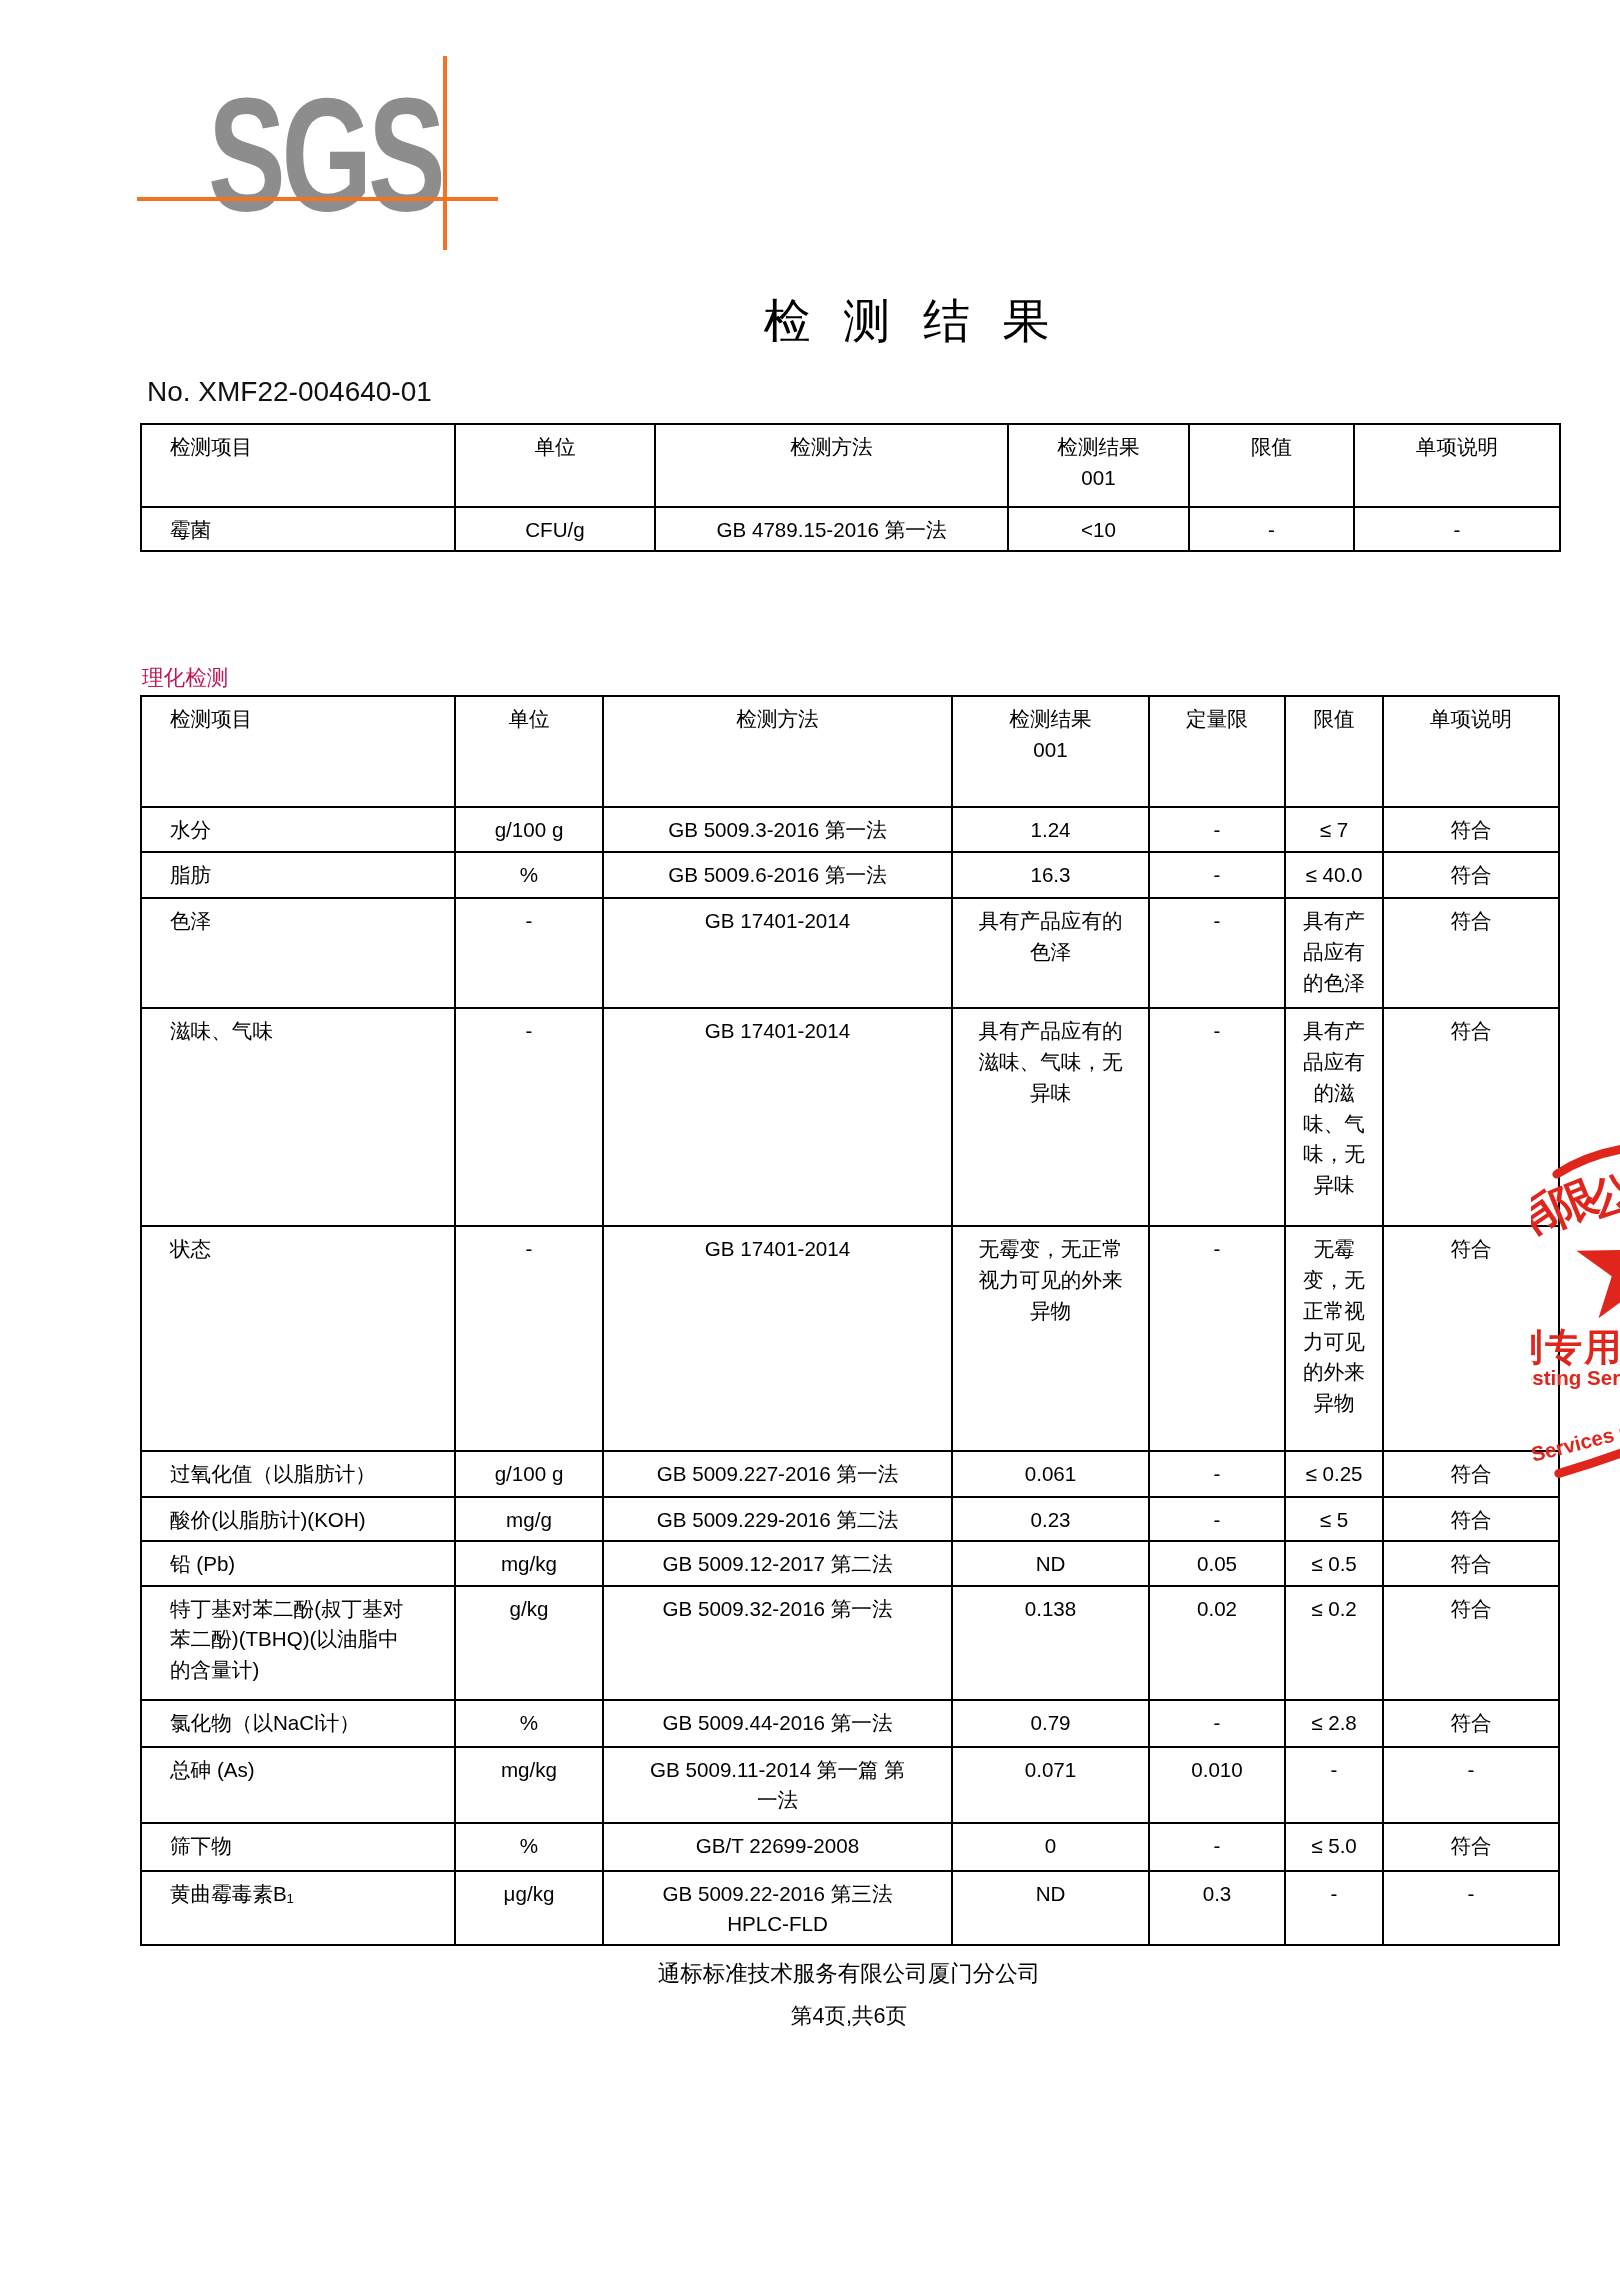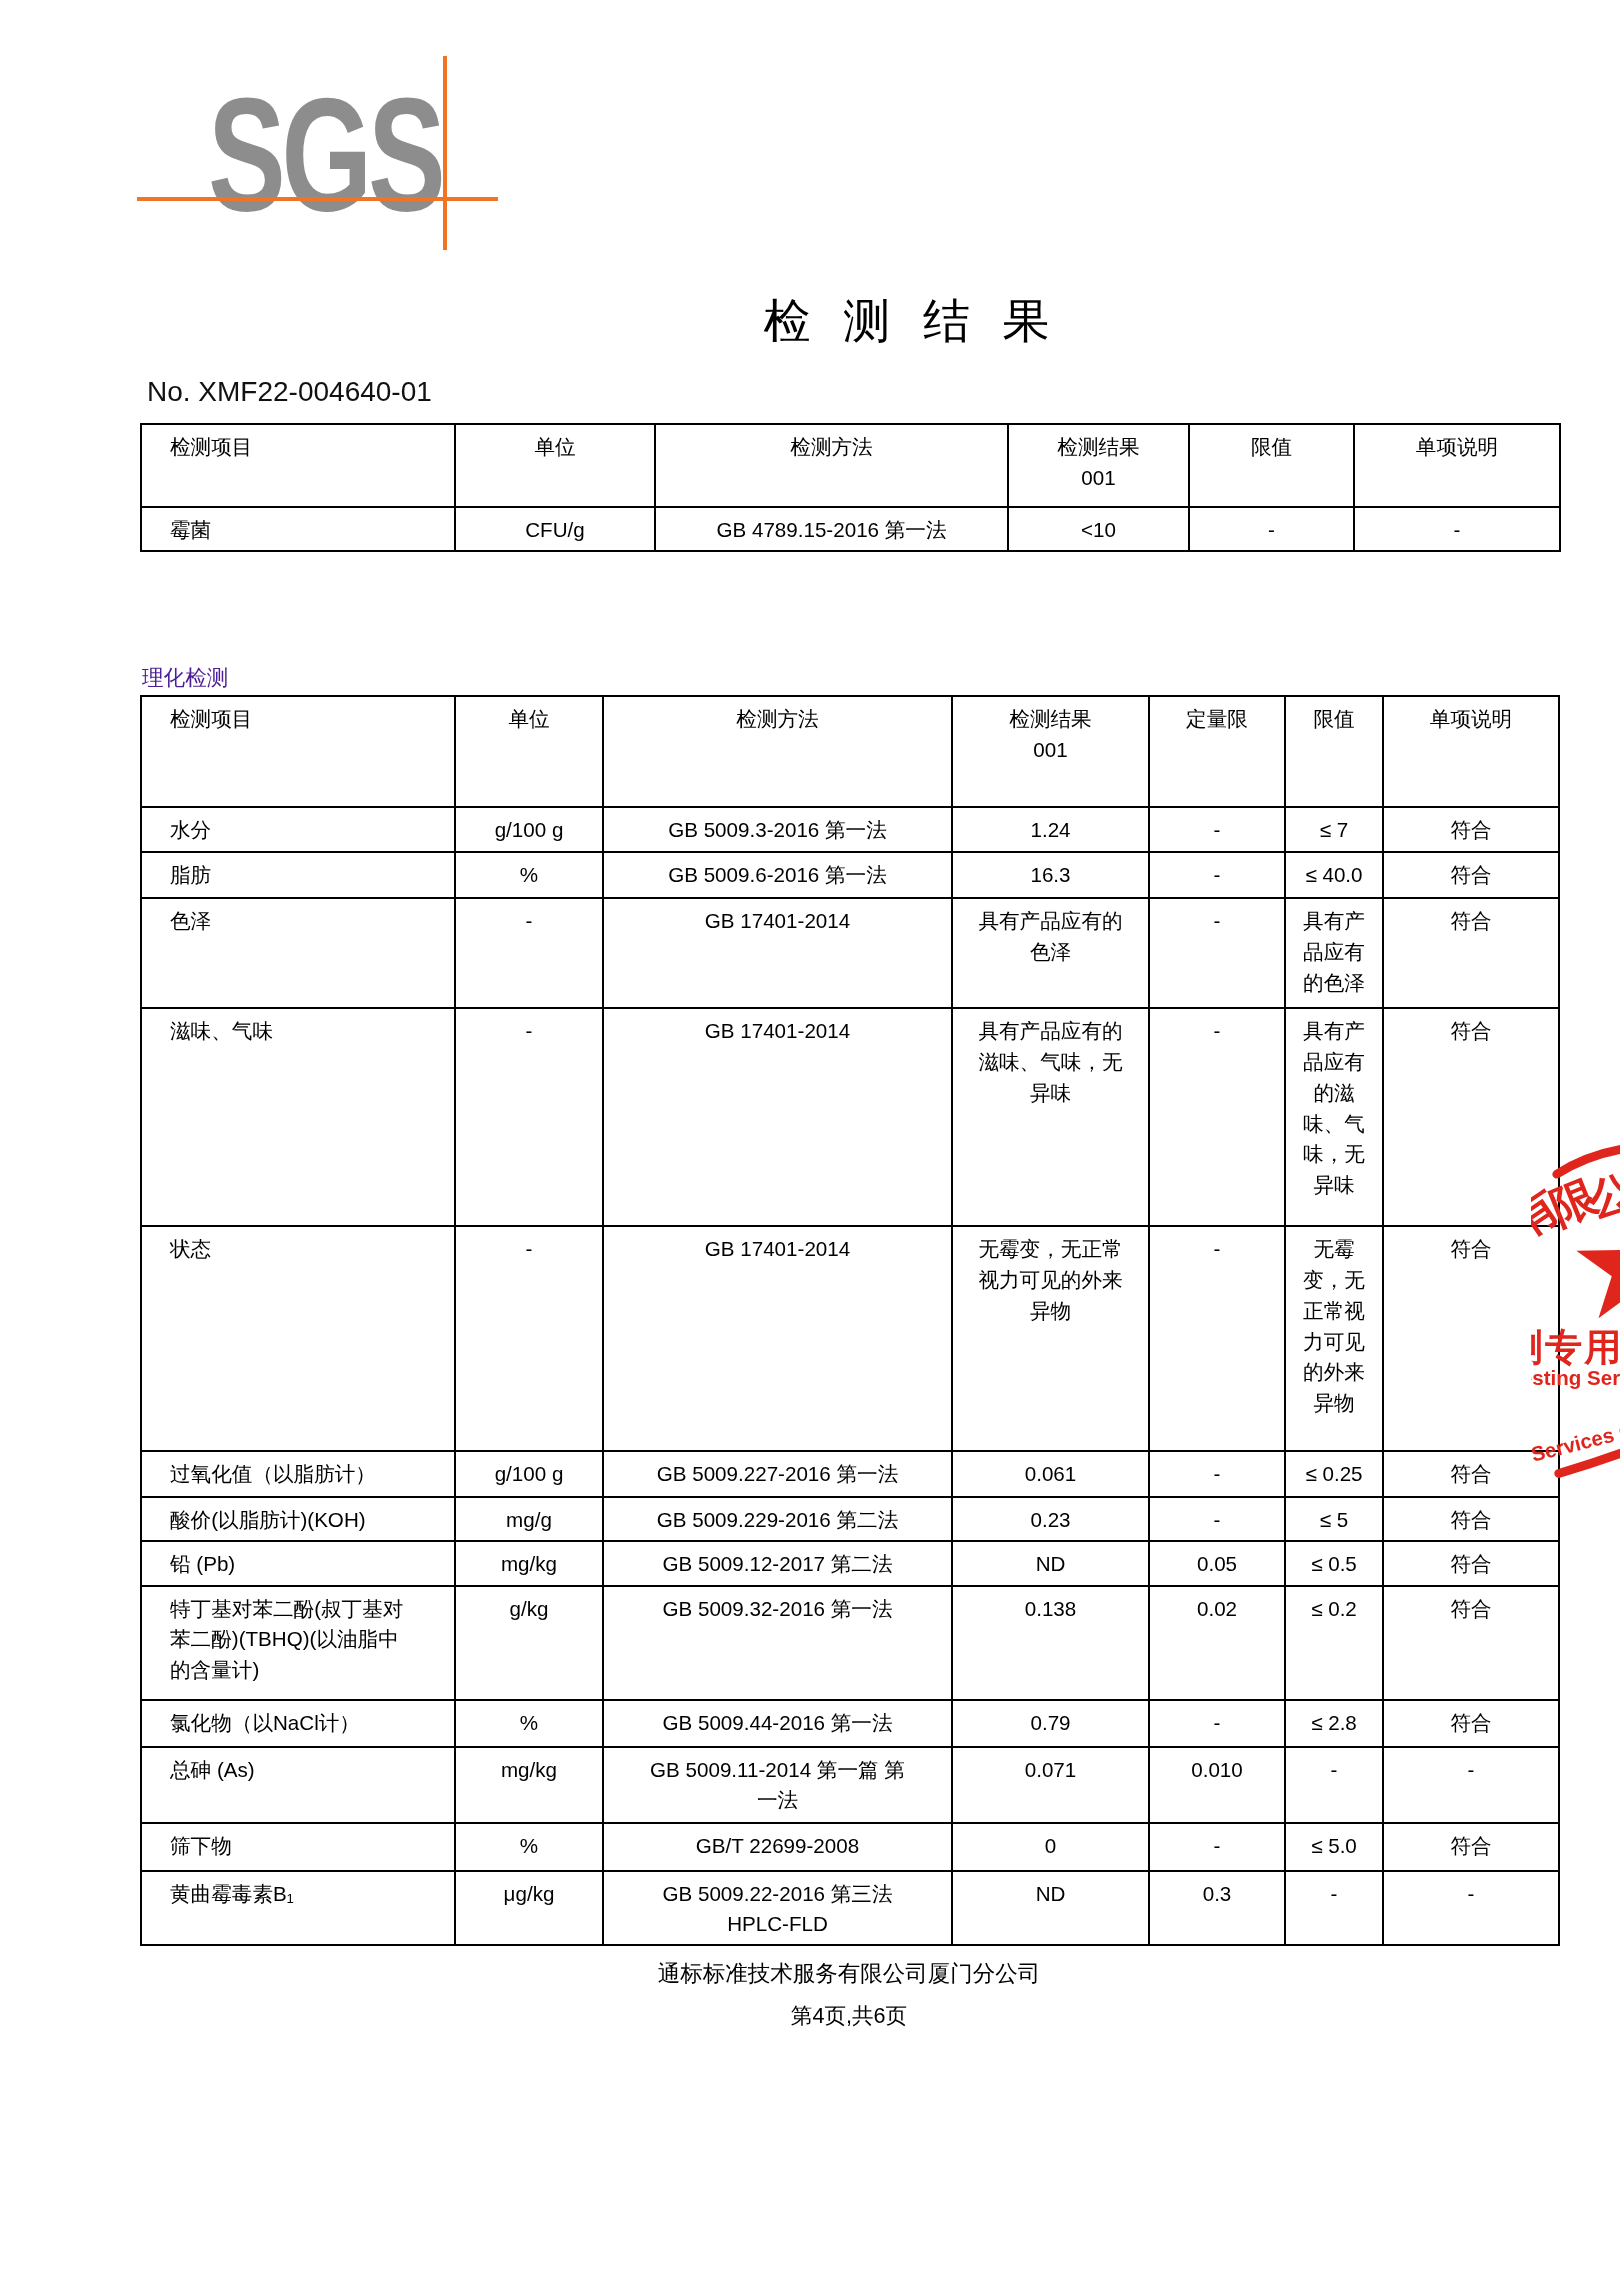--- a/index.html
+++ b/index.html
@@ -11,21 +11,21 @@
   .logo-text{
     position:absolute;left:208px;top:73px;font-size:162px;line-height:1;font-weight:bold;
     color:#8d8d8d;letter-spacing:-5.9px;transform:scaleX(0.72);transform-origin:left top;
   }
   .logo-hline{position:absolute;left:137px;top:197px;width:361px;height:3.9px;background:#f07423;}
   .logo-vline{position:absolute;left:443px;top:56px;width:3.9px;height:194px;background:#f07423;}
   
   .doc-title{position:absolute;left:0;top:290px;width:1823px;text-align:center;
     font-size:47px;letter-spacing:9.8px;color:#000;}
   .report-no{position:absolute;left:147px;top:376px;font-size:28px;color:#111;}
-  .section-label{position:absolute;left:142px;top:663px;font-size:21.6px;color:#4c1d95;}
+  .section-label{position:absolute;left:142px;top:663px;font-size:21.6px;color:#be185d;}
   
   table{border-collapse:collapse;table-layout:fixed;position:absolute;background:#fff;
     border:2.9px solid #000;}
   #tbl-micro{left:140px;top:423px;width:1418px;}
   #tbl-phys{left:140px;top:695px;width:1418px;}
   th,td{
     border-left:2px solid #000;border-right:2px solid #000;
     border-top:2.9px solid #000;border-bottom:2.9px solid #000;
     font-size:20.6px;line-height:1.5;font-weight:normal;vertical-align:top;
     padding:6.9px 4.9px 3.9px 4.9px;text-align:center;white-space:pre-line;

